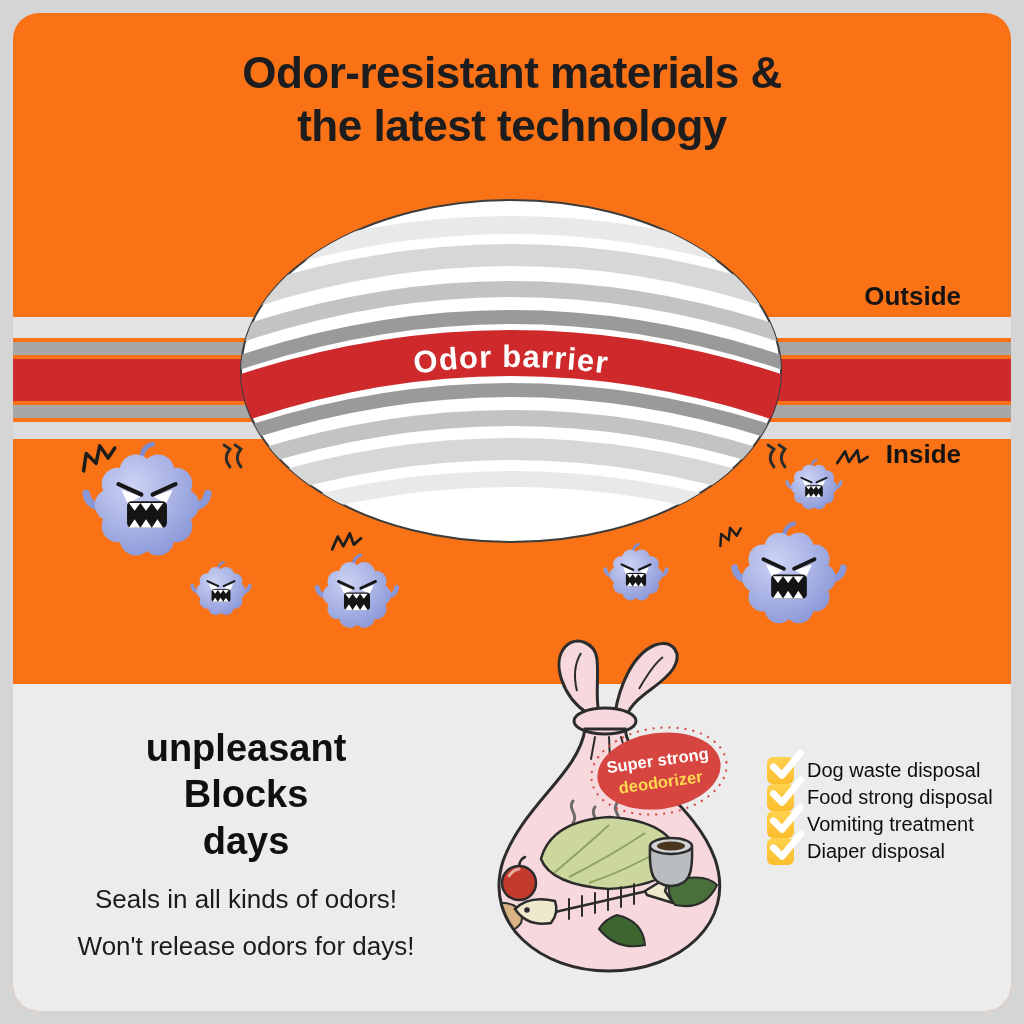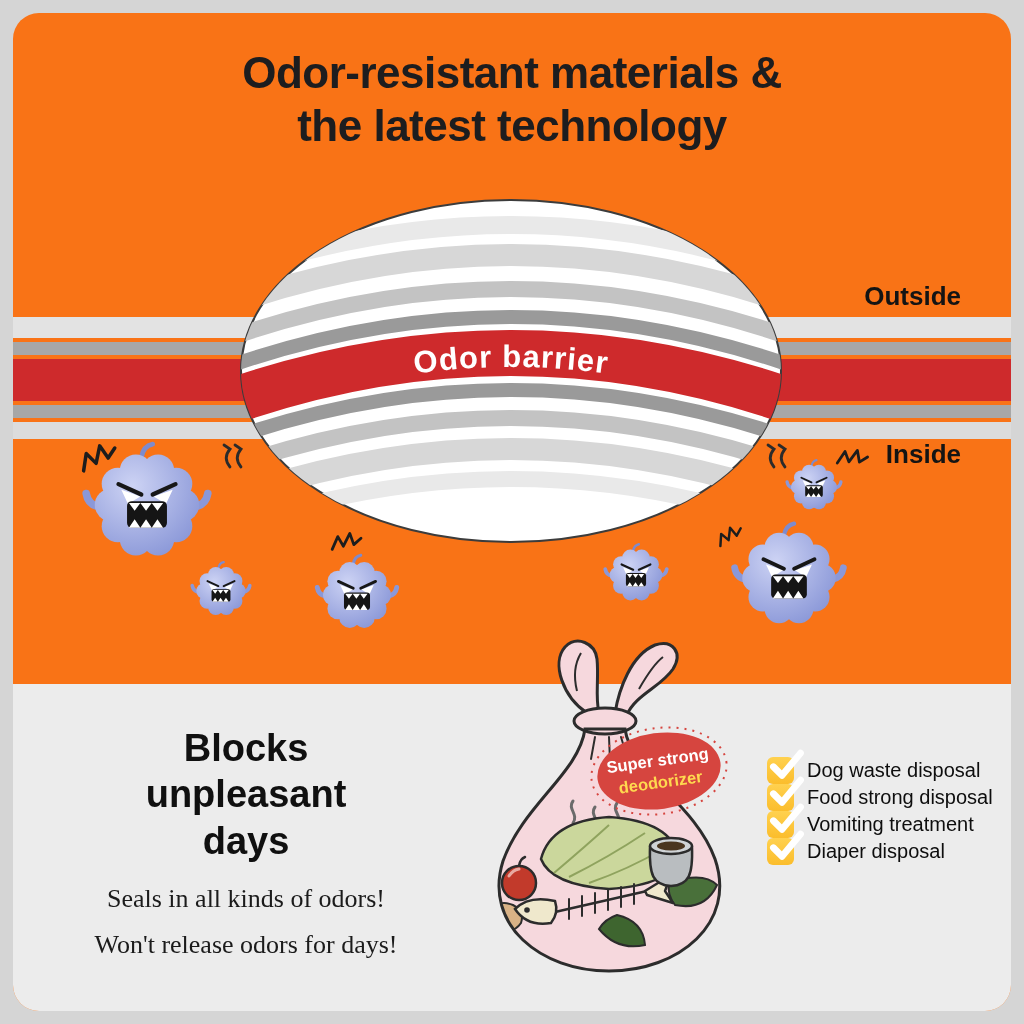--- a/index.html
+++ b/index.html
@@ -20,21 +20,21 @@
   .diagram-svg{position:absolute;left:0;top:0;z-index:1;}
   .bottom-panel{
     position:absolute;left:0;top:671px;width:998px;height:327px;
     background:#ececec;z-index:2;
   }
   .left-info{
     position:absolute;left:10px;top:700px;width:446px;
     text-align:center;z-index:4;
   }
   .heading{font-size:38px;font-weight:800;color:#101010;line-height:1.22;margin-top:12px;}
-  .subline{font-size:26px;color:#1b1b1b;margin-top:20px;font-family:Liberation Serif, serif;}
+  .subline{font-size:26px;color:#1b1b1b;margin-top:20px;}
   .subline + .subline{margin-top:16px;}
   .bag-svg{position:absolute;left:446px;top:620px;z-index:5;}
   .checklist{
     position:absolute;left:754px;top:744px;z-index:6;
     display:flex;flex-direction:column;
   }
   .check-row{display:flex;align-items:center;gap:13px;}
   .checkbox{
     position:relative;width:27px;height:27px;border-radius:6px;
     background:linear-gradient(#ffd14f,#fbbd2c);flex:0 0 auto;
@@ -143,22 +143,22 @@
     <use href="#monster" transform="translate(344,582) scale(0.62)"></use>
     <use href="#monster" transform="translate(623,562) scale(0.48)"></use>
     <use href="#monster" transform="translate(776,565) scale(0.85)"></use>
     <use href="#monster" transform="translate(801,474) scale(0.42)"></use>
   </svg>
 
   <div class="bottom-panel"></div>
 
   <div class="left-info">
     <div class="heading">
+      <div>unpleasant</div>
       <div>Blocks</div>
-      <div>unpleasant</div>
       <div>days</div>
     </div>
     <div class="subline">Seals in all kinds of odors!</div>
     <div class="subline">Won't release odors for days!</div>
   </div>
 
   <svg class="bag-svg" width="300" height="355" viewBox="0 0 300 355">
     <defs>
       <path id="bagBody" d="M126 96 C120 140 64 172 44 228 C24 292 82 338 150 338 C220 338 278 290 256 226 C236 170 172 140 166 96 Z"></path>
       <clipPath id="bagClip">

